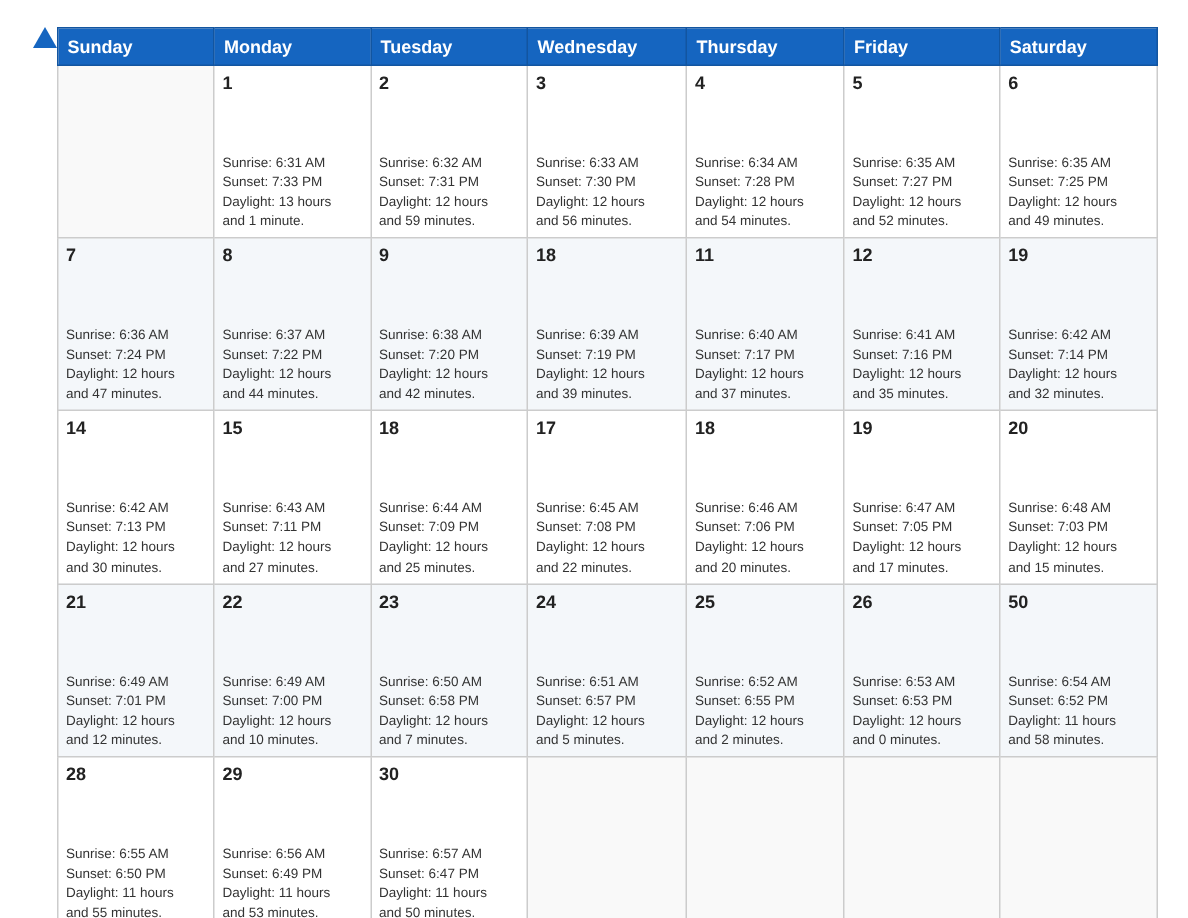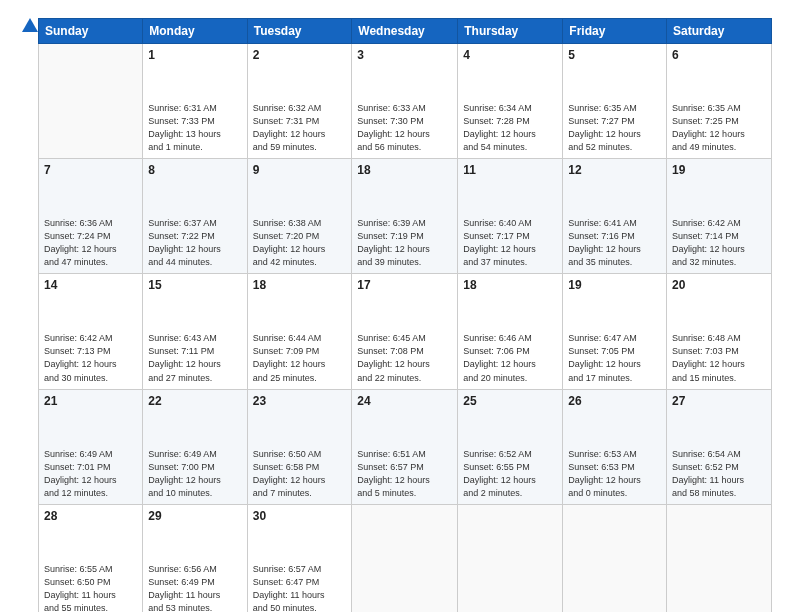--- a/index.html
+++ b/index.html
@@ -236,21 +236,21 @@
           </td>
           <td>
             <span class="day-num">25</span>
             <div class="day-info">Sunrise: 6:52 AM<br>Sunset: 6:55 PM<br>Daylight: 12 hours<br>and 2 minutes.</div>
           </td>
           <td>
             <span class="day-num">26</span>
             <div class="day-info">Sunrise: 6:53 AM<br>Sunset: 6:53 PM<br>Daylight: 12 hours<br>and 0 minutes.</div>
           </td>
           <td>
-            <span class="day-num">27</span>
+            <span class="day-num">50</span>
             <div class="day-info">Sunrise: 6:54 AM<br>Sunset: 6:52 PM<br>Daylight: 11 hours<br>and 58 minutes.</div>
           </td>
         </tr>
         <tr>
           <td>
             <span class="day-num">28</span>
             <div class="day-info">Sunrise: 6:55 AM<br>Sunset: 6:50 PM<br>Daylight: 11 hours<br>and 55 minutes.</div>
           </td>
           <td>
             <span class="day-num">29</span>

